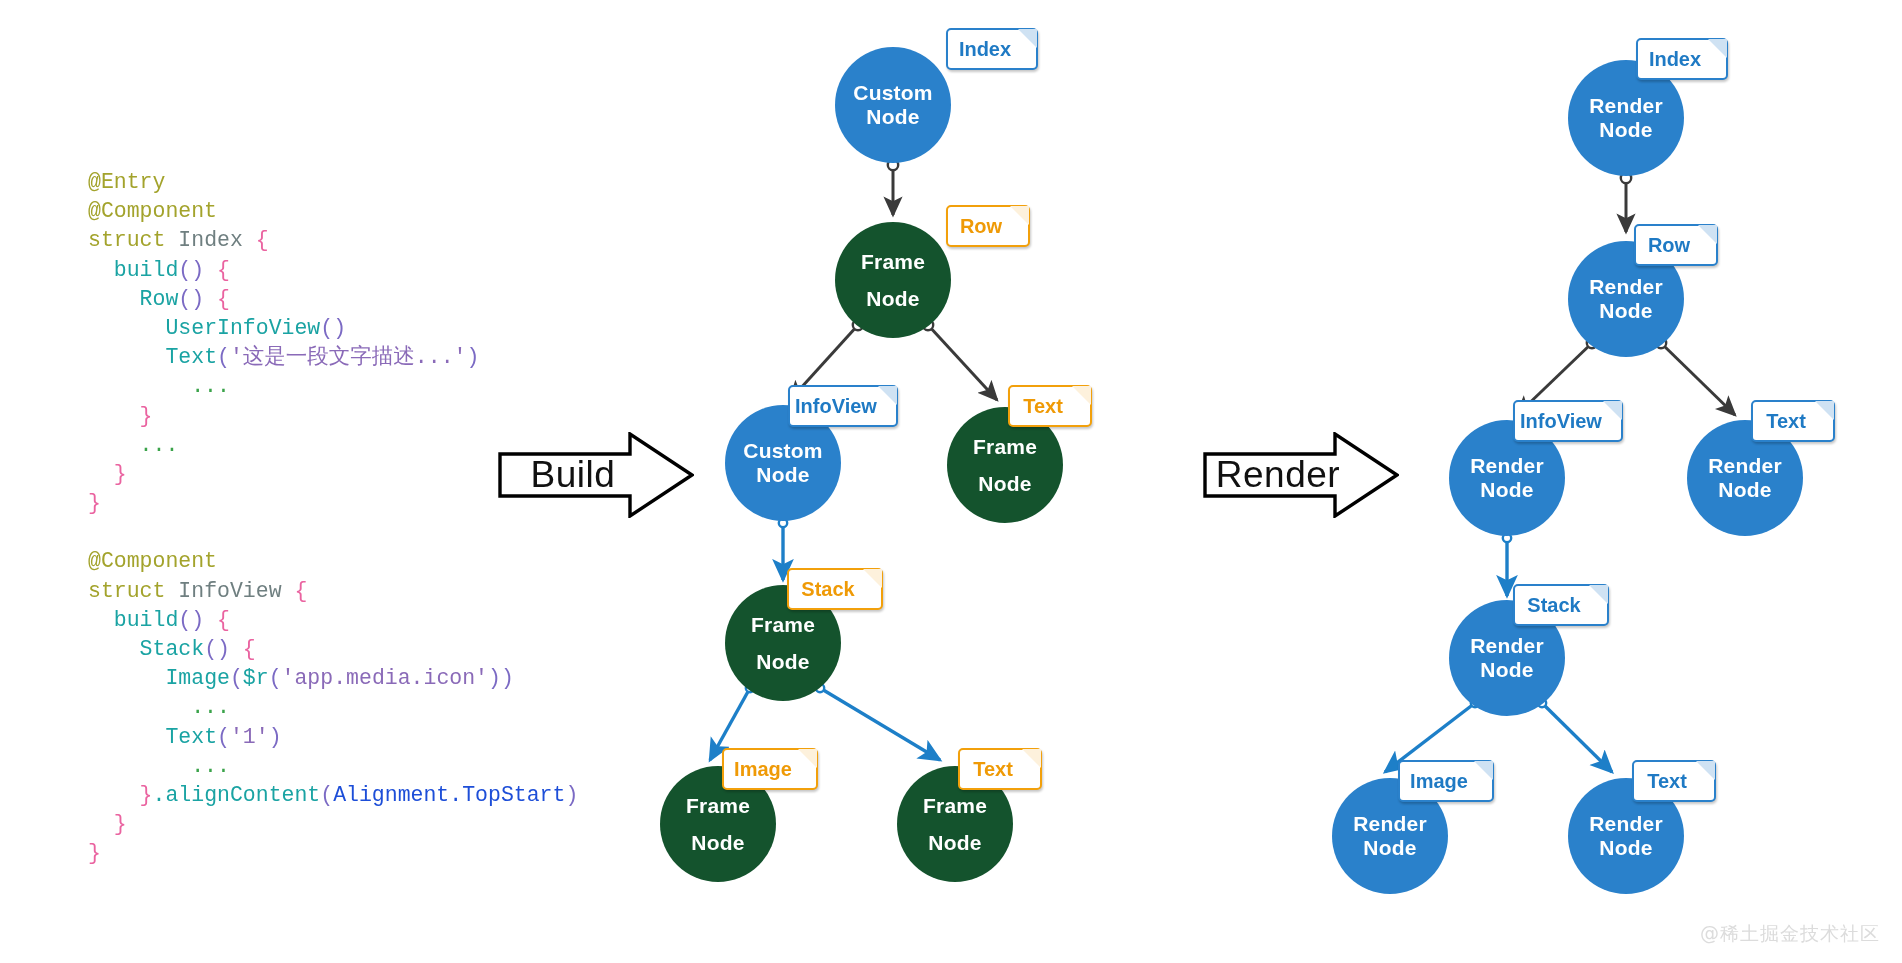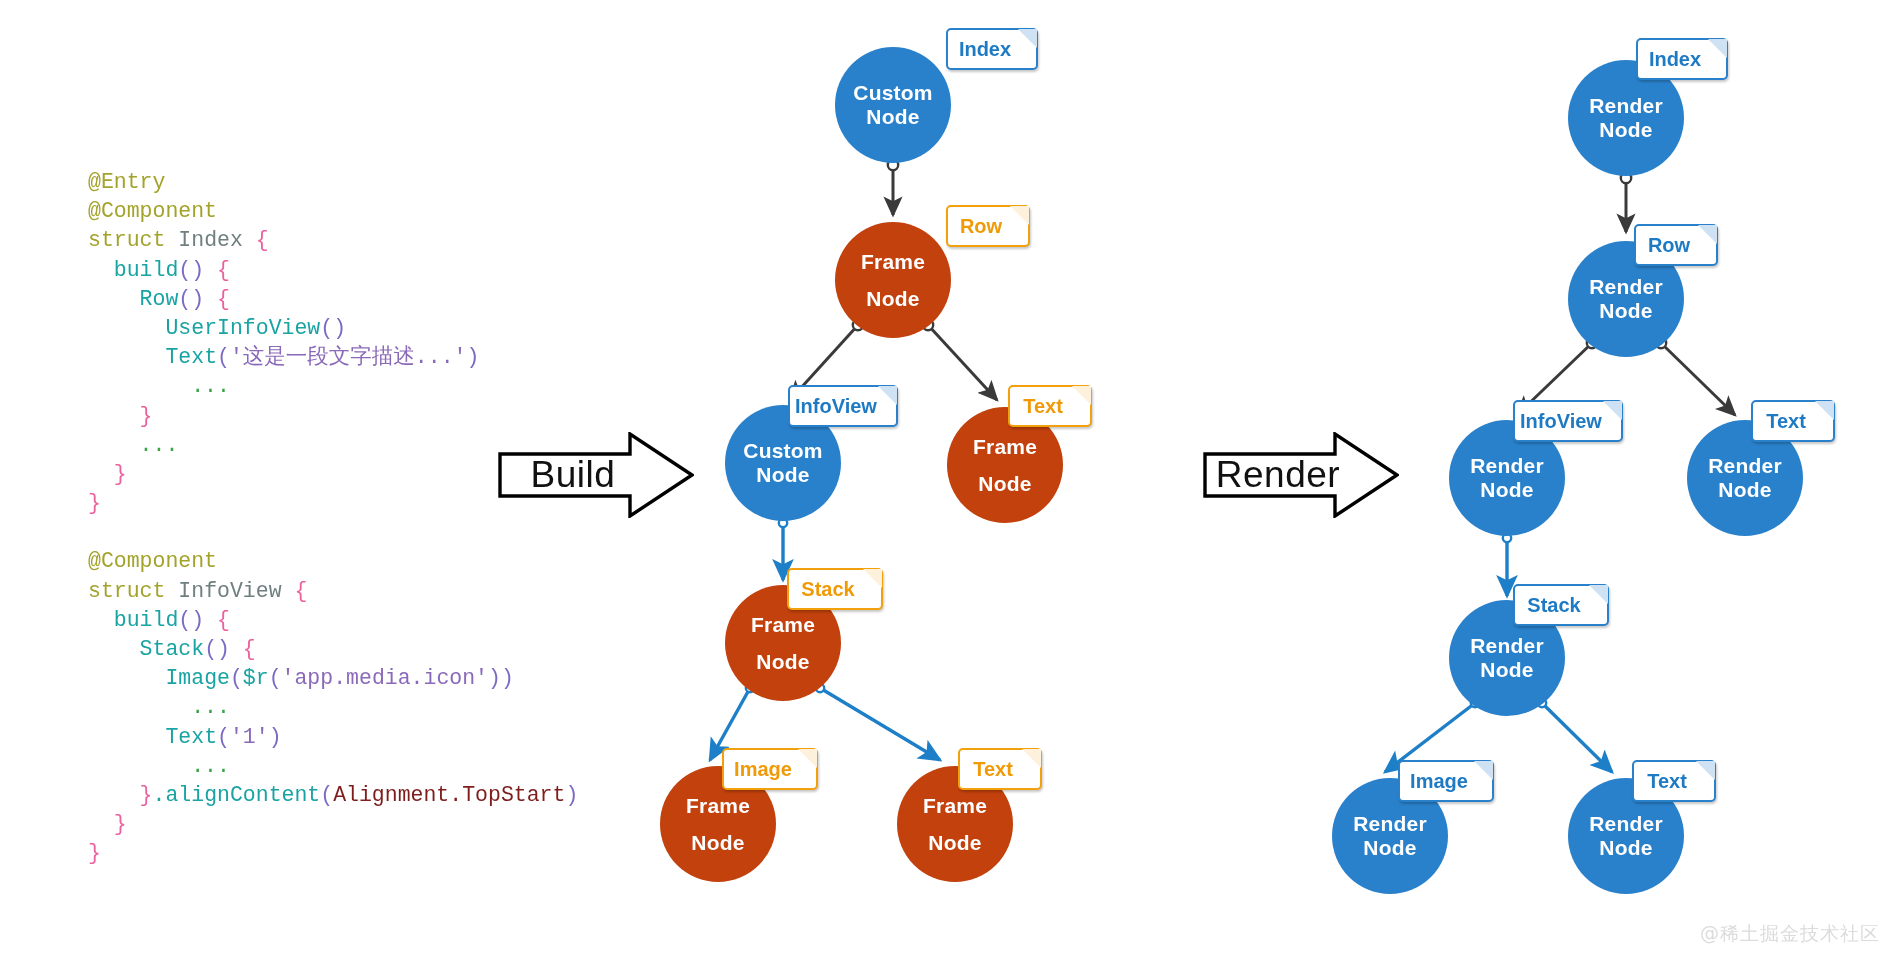--- a/index.html
+++ b/index.html
@@ -24,21 +24,21 @@
   }
   .code-line{white-space:pre;}
   .tk-deco{color:#a3a32c;}          
   .tk-type{color:#6f7f80;}          
   .tk-brace{color:#ea63a0;}         
   .tk-fn{color:#1aa3a3;}            
   .tk-paren{color:#7b6ac4;}         
   .tk-str{color:#8a6ab8;}           
   .tk-dots{color:#3aa34a;}          
   .tk-dot{color:#1aa3a3;}
-  .tk-arg{color:#7f1d1d;}           
+  .tk-arg{color:#1d4ed8;}           
   .tk-plain{color:#555;}
 
   
   .bigarrow{position:absolute;}
   .bigarrow .lbl{
     position:absolute;
     font-family:"Liberation Sans",sans-serif;
     font-size:37px;
     color:#111;
     left:0;top:0;width:100%;height:100%;
@@ -56,21 +56,21 @@
     display:flex;flex-direction:column;
     align-items:center;justify-content:center;
     color:#ffffff;
     font-size:21px;
     font-weight:700;
     line-height:24px;
     text-align:center;
     letter-spacing:0.2px;
   }
   .bubble.blue{background:#2a81cb;}
-  .bubble.orange{background:#c2410c;gap:13px;}
+  .bubble.orange{background:#14532d;gap:13px;}
   .bubble .l1,.bubble .l2{display:block;}
 
   
   .tag{
     position:absolute;
     height:42px;
     background:#ffffff;
     display:flex;align-items:center;justify-content:center;
     font-size:20px;font-weight:700;
     box-sizing:border-box;

